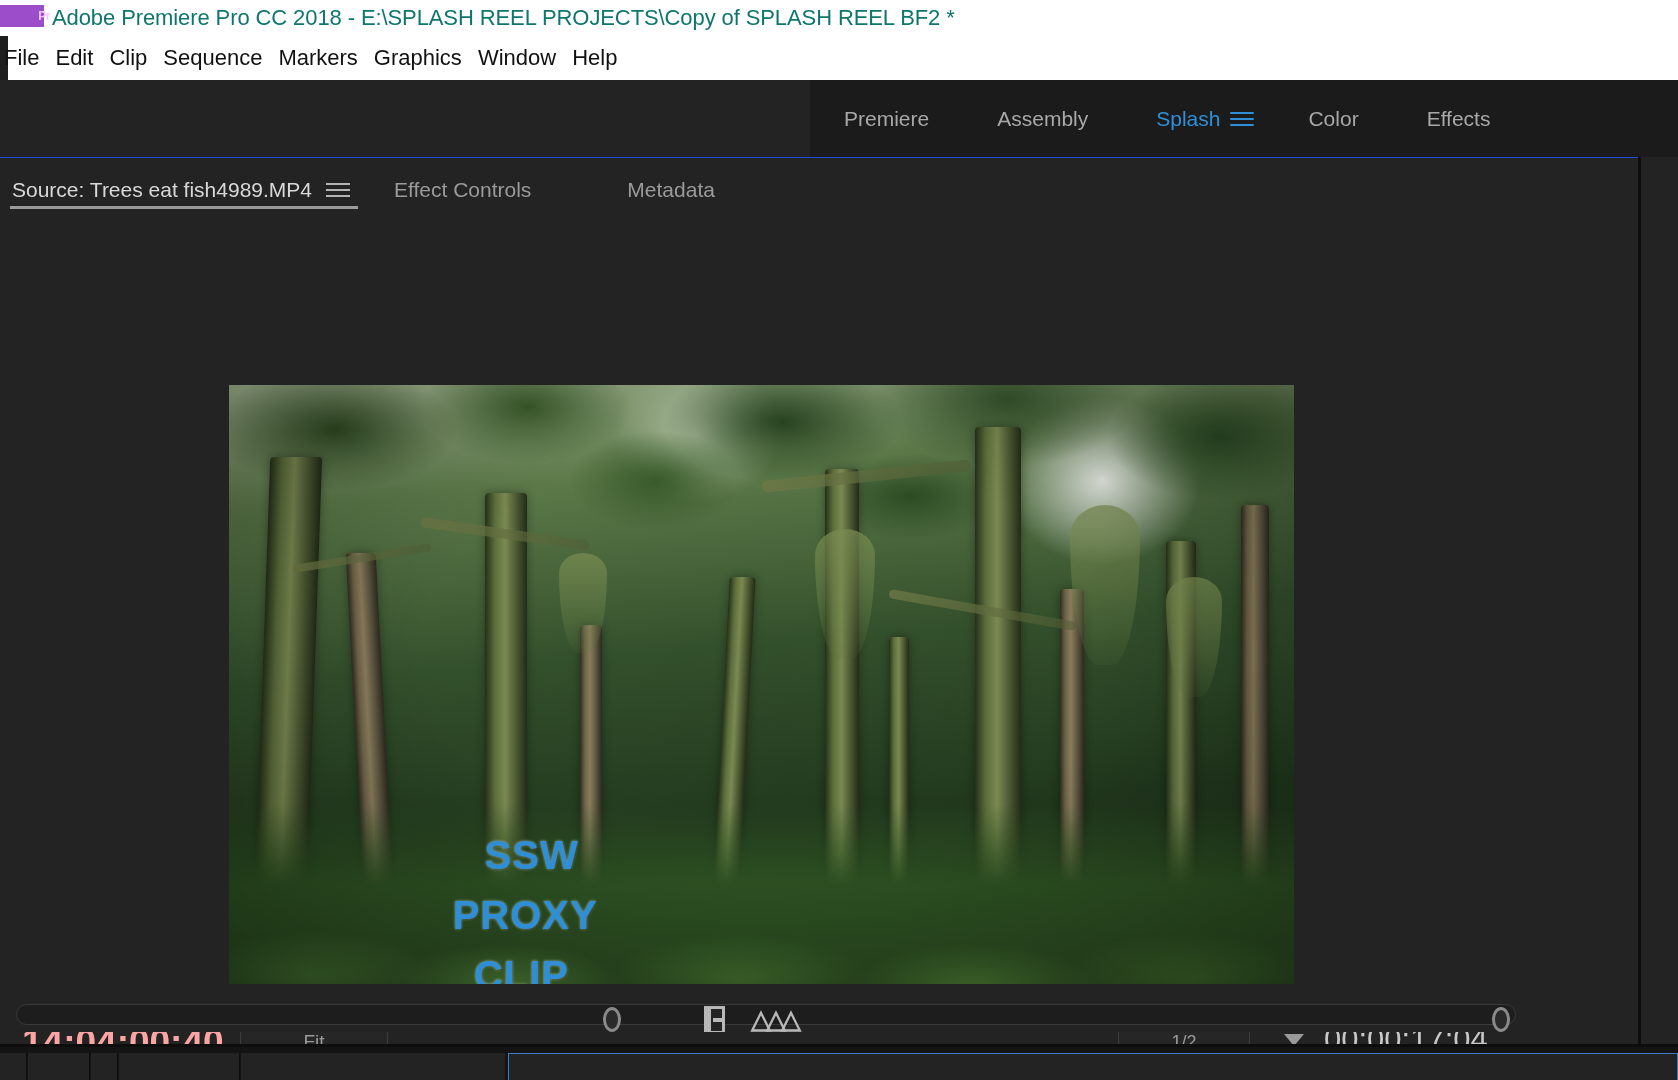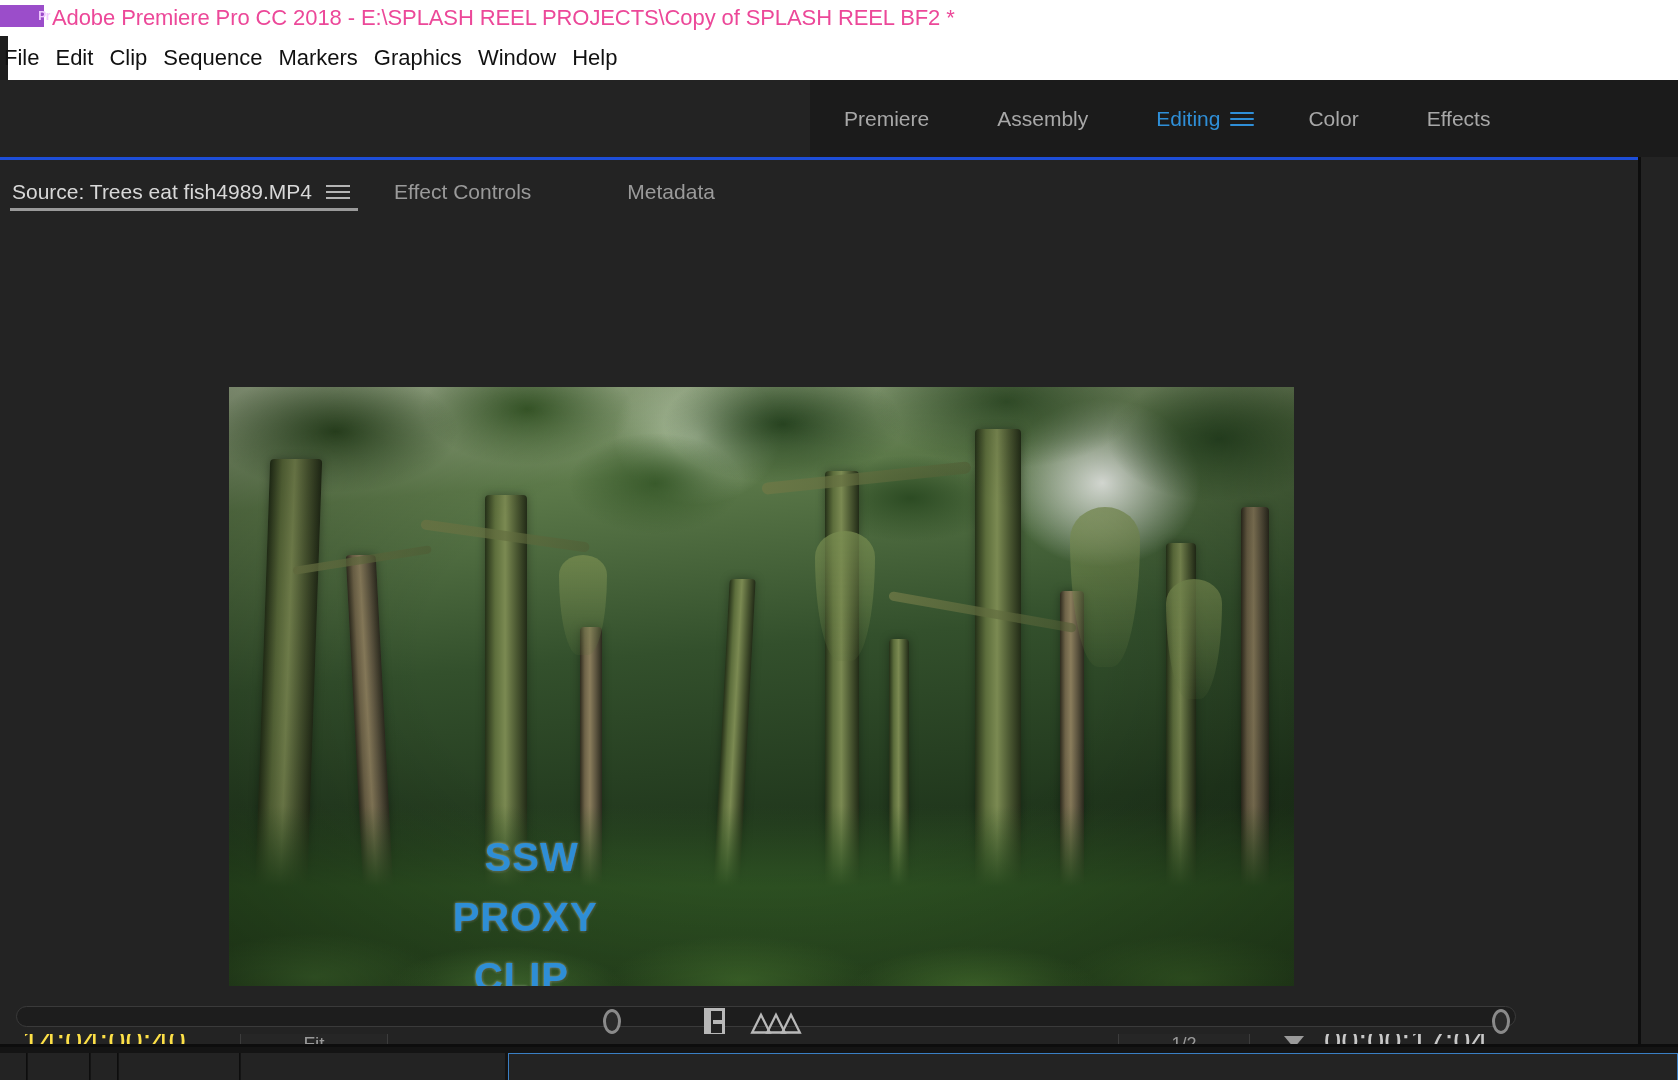--- a/index.html
+++ b/index.html
@@ -20,21 +20,21 @@
     width: 22px; height: 22px; margin-left: 0px; margin-top: -4px;
     background: #9b4dca;
     color: #f0c8ff;
     font-size: 12px; font-weight: bold;
     display: flex; align-items: center; justify-content: center;
     letter-spacing: -0.5px;
     flex: 0 0 auto;
     padding-left: 44px;
   }
   #title-text {
-    color: #ec4899; font-size: 22px; margin-left: 8px;
+    color: #0f766e; font-size: 22px; margin-left: 8px;
     white-space: nowrap; letter-spacing: -0.1px;
   }
 
   
   #menubar {
     position: absolute; left: 8px; top: 36px; width: 1678px; height: 44px;
     background: #ffffff;
     display: flex; align-items: center;
     padding-left: 0px;
   }
@@ -65,21 +65,21 @@
   #ws-hamburger {
     display: flex; flex-direction: column; justify-content: center;
     gap: 4px; width: 24px; margin-right: 20px; cursor: default;
   }
   #ws-hamburger i { display: block; height: 2px; background: #2f8fd8; border-radius: 1px; }
 
   
   #source-panel {
     position: absolute; left: 0; top: 157px; width: 1640px; height: 890px;
     background: #232323;
-    border-top: 3px solid #1d4ed8;
+    border-top: 1px solid #1d4ed8;
   }
   #panel-tabbar {
     position: absolute; left: 0; top: 0; width: 1640px; height: 64px;
     background: #232323;
     display: flex; align-items: center;
   }
   .panel-tab {
     color: #9a9a9a; font-size: 21px; white-space: nowrap;
     position: relative; cursor: default;
   }
@@ -212,22 +212,23 @@
     letter-spacing: -5px;
   }
 
   
   #tc-row {
     position: absolute; left: 0; top: 874px; width: 1640px; height: 34px;
     background: #232323; overflow: hidden;
   }
   #tc-left {
     position: absolute; left: 22px; top: -10px;
-    color: #fde047; font-size: 31px; letter-spacing: 0px;
+    color: #fca5a5; font-size: 37px; letter-spacing: 0px;
     font-family: "Liberation Sans", sans-serif;
+    font-weight: bold;
   }
   #fit-dropdown {
     position: absolute; left: 240px; top: -6px; width: 148px; height: 32px;
     background: #262626; border: 1px solid #3c3c3c; border-radius: 4px;
     color: #9a9a9a; font-size: 19px;
     display: flex; align-items: center; justify-content: center;
   }
   #res-dropdown {
     position: absolute; left: 1118px; top: -6px; width: 132px; height: 32px;
     background: #262626; border: 1px solid #3c3c3c; border-radius: 4px;
@@ -294,21 +295,21 @@
   <div class="menu-item">Graphics</div>
   <div class="menu-item">Window</div>
   <div class="menu-item">Help</div>
 </div>
 
 <div id="workspace-bar">
   <div id="ws-left-fill"></div>
   <div id="ws-tabs">
     <div class="ws-tab">Premiere</div>
     <div class="ws-tab">Assembly</div>
-    <div class="ws-tab active">Editing</div>
+    <div class="ws-tab active">Splash</div>
     <div id="ws-hamburger">
         <i></i>
         <i></i>
         <i></i>
       </div>
     <div class="ws-tab">Color</div>
     <div class="ws-tab">Effects</div>
   </div>
 </div>
 

